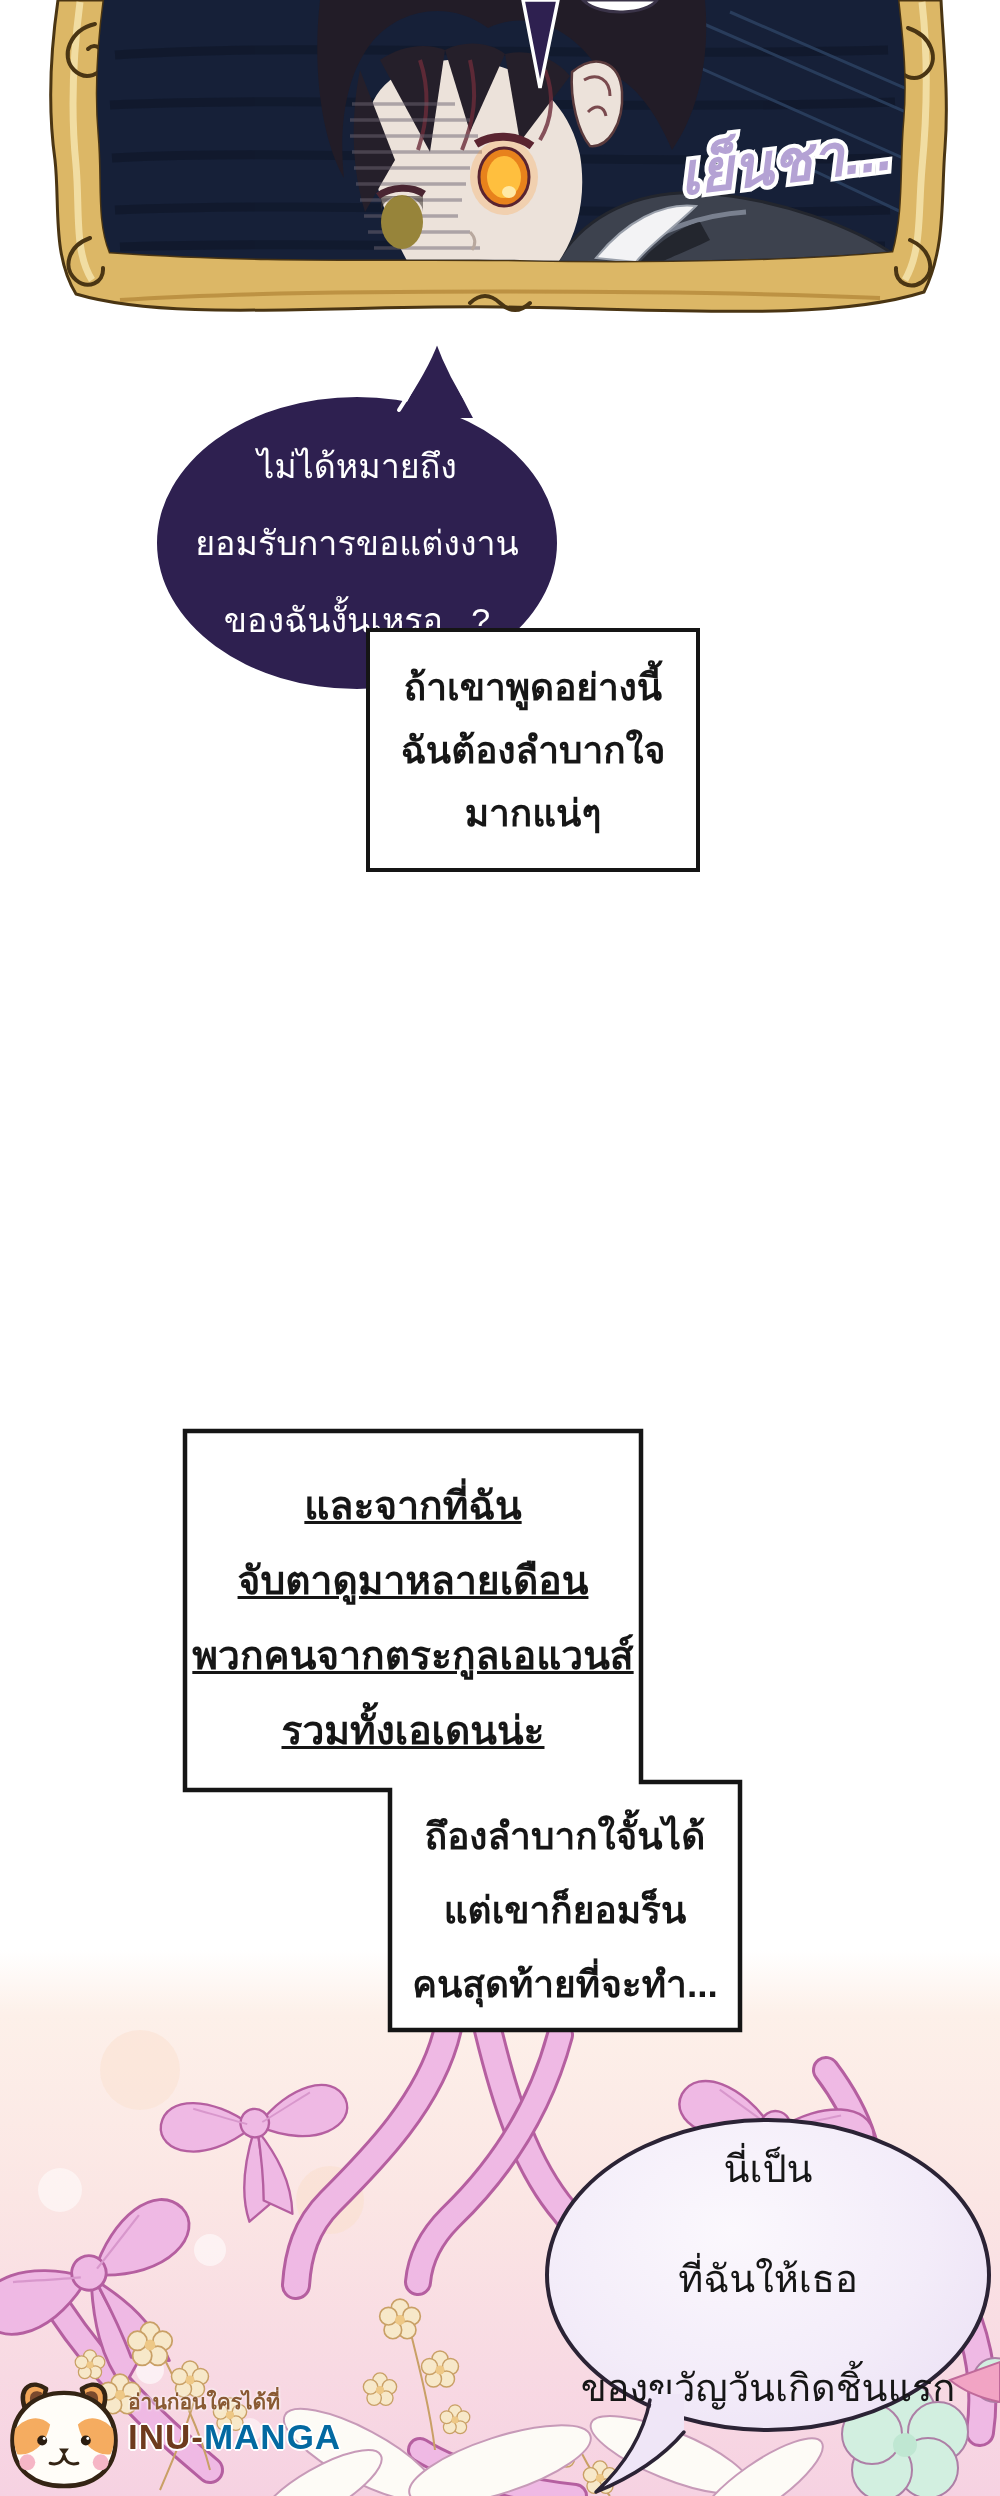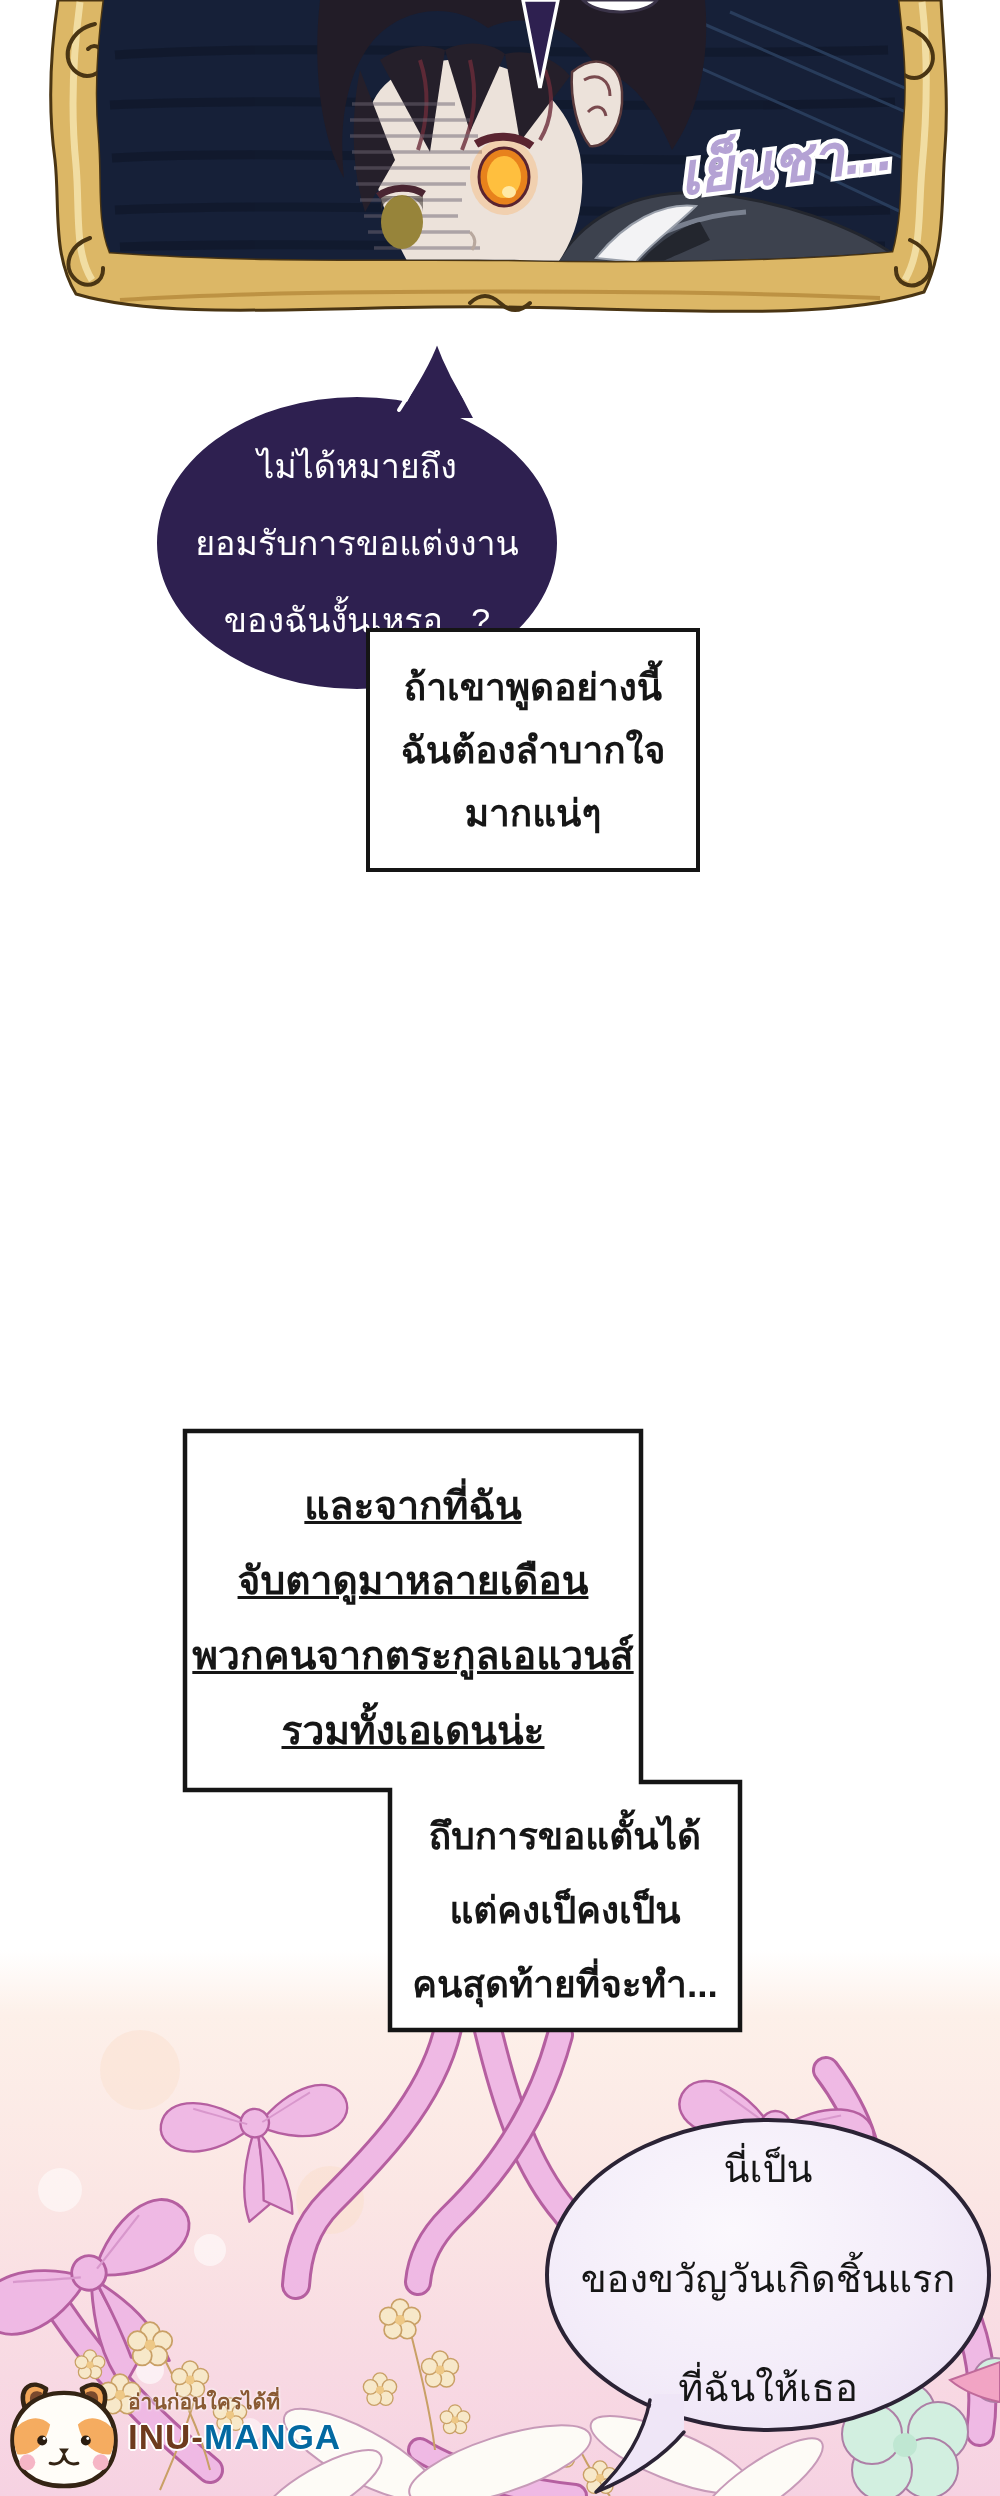--- a/index.html
+++ b/index.html
@@ -271,29 +271,29 @@
   <svg id="compound" class="abs" viewBox="0 0 640 680">
     <path d="M35,31 L491,31 L491,382 L590,382 L590,630 L240,630 L240,390 L35,390 Z" fill="#ffffff" stroke="#151515" stroke-width="4.5" stroke-linejoin="miter"></path>
   </svg>
   <div id="mbox2" class="abs mono">
     <div class="line">และจากที่ฉัน</div>
     <div class="line">จับตาดูมาหลายเดือน</div>
     <div class="line">พวกคนจากตระกูลเอแวนส์</div>
     <div class="line">รวมทั้งเอเดนน่ะ</div>
   </div>
   <div id="mbox3" class="abs mono">
-    <div class="line">ถึบการขอแตั้นได้</div>
-    <div class="line">แต่คงเป็คงเป็น</div>
+    <div class="line">ถึองลำบากใจั้นได้</div>
+    <div class="line">แต่เขาก็ยอมร็น</div>
     <div class="line">คนสุดท้ายที่จะทำ...</div>
   </div>
 
   <div id="gift-bubble" class="abs">
     <div class="line">นี่เป็น</div>
+    <div class="line">ที่ฉันให้เธอ</div>
     <div class="line">ของขวัญวันเกิดชิ้นแรก</div>
-    <div class="line">ที่ฉันให้เธอ</div>
   </div>
   <svg id="gift-tail" class="abs" viewBox="0 -10 140 102">
     <path fill="#efe6f7" d="M66,-10 L96,-10 L96,30 C72,56 42,74 8,88 C40,56 58,26 66,-10 Z"></path>
     <path fill="none" stroke="#2b2335" stroke-width="3.5" stroke-linecap="round" d="M62,-4 C56,28 40,58 8,88 M8,88 C42,74 74,54 96,28"></path>
   </svg>
 
   <div id="watermark" class="abs">
     <svg width="120" height="117" viewBox="0 0 120 118">
       <path d="M20,28 C14,8 28,0 42,10 L36,32 Z" fill="#f2a659" stroke="#342414" stroke-width="4.5" stroke-linejoin="round"></path>
       <path d="M100,28 C106,8 92,0 78,10 L84,32 Z" fill="#f2a659" stroke="#342414" stroke-width="4.5" stroke-linejoin="round"></path>

